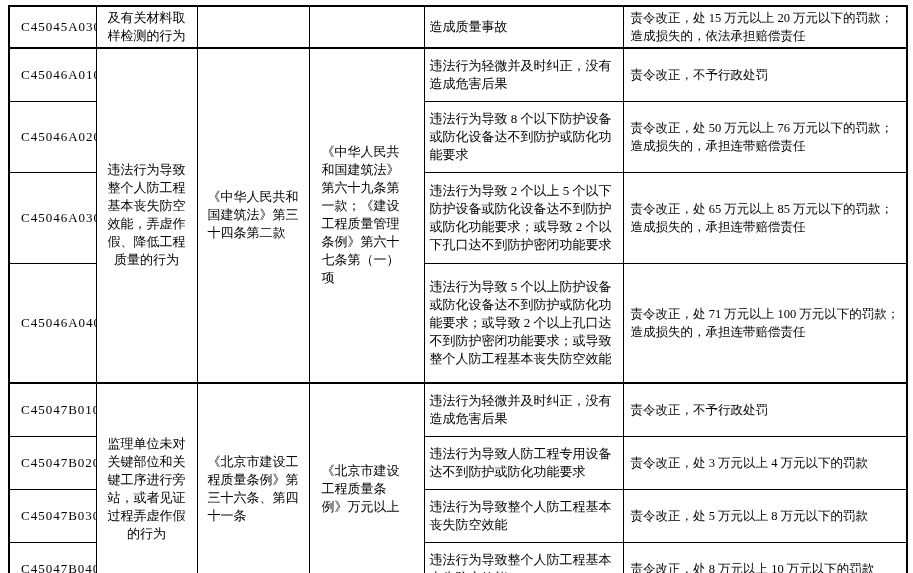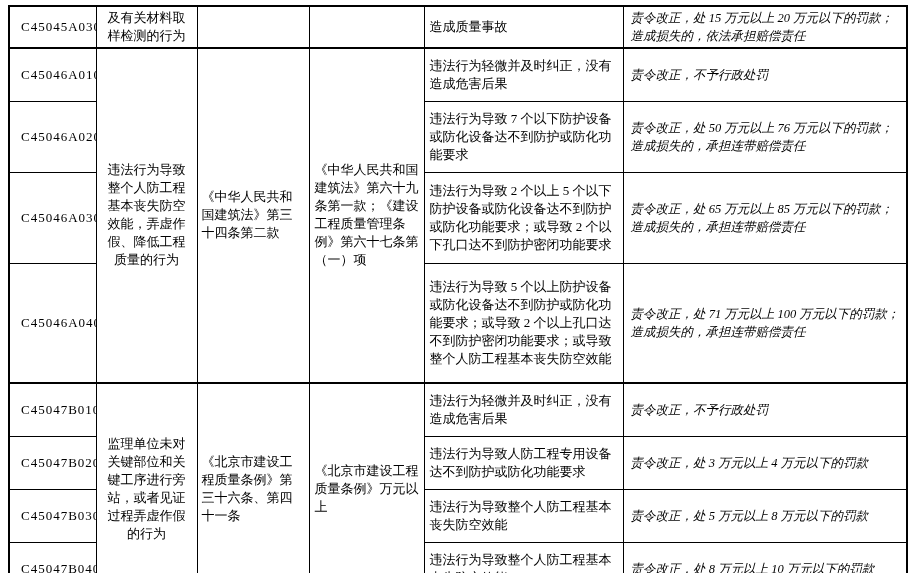--- a/index.html
+++ b/index.html
@@ -47,24 +47,24 @@
   tr.h50 { height: 50px; }
   tr.h52 { height: 52px; }
   
   td.code {
     letter-spacing: 1px;
     padding-left: 11px;
     font-size: 13px;
     white-space: nowrap;
   }
   td.behavior { padding: 2px 8px; text-align: center; }
-  td.basis1   { padding: 2px 4px; margin-left: 29px; }
-  td.basis2   { padding: 2px 5px; }
+  td.basis1   { padding: 2px 10px; margin-left: 29px; }
+  td.basis2   { padding: 2px 12px; }
   td.circ     { padding: 8px 5px; }
-  td.penalty  { font-size: 12.5px; padding: 2px 4px 2px 7px; font-style: italic; }
+  td.penalty  { font-size: 12.5px; padding: 2px 4px 2px 7px; }
 </style>
 </head>
 <body>
 
 <div class="page">
   <table class="penalty-table">
     <colgroup>
       <col style="width:87px">
       <col style="width:101px">
       <col style="width:112px">
@@ -86,21 +86,21 @@
       <tr class="h47 section-start">
         <td class="code">C45046A010</td>
         <td class="behavior" rowspan="4">违法行为导致整个人防工程基本丧失防空效能，弄虚作假、降低工程质量的行为</td>
         <td class="basis1" rowspan="4">《中华人民共和国建筑法》第三十四条第二款</td>
         <td class="basis2" rowspan="4">《中华人民共和国建筑法》第六十九条第一款；《建设工程质量管理条例》第六十七条第（一）项</td>
         <td class="circ">违法行为轻微并及时纠正，没有造成危害后果</td>
         <td class="penalty">责令改正，不予行政处罚</td>
       </tr>
       <tr class="h67">
         <td class="code">C45046A020</td>
-        <td class="circ">违法行为导致 7 个以下防护设备或防化设备达不到防护或防化功能要求</td>
+        <td class="circ">违法行为导致 8 个以下防护设备或防化设备达不到防护或防化功能要求</td>
         <td class="penalty">责令改正，处 50 万元以上 76 万元以下的罚款；造成损失的，承担连带赔偿责任</td>
       </tr>
       <tr class="h91">
         <td class="code">C45046A030</td>
         <td class="circ">违法行为导致 2 个以上 5 个以下防护设备或防化设备达不到防护或防化功能要求；或导致 2 个以下孔口达不到防护密闭功能要求</td>
         <td class="penalty">责令改正，处 65 万元以上 85 万元以下的罚款；造成损失的，承担连带赔偿责任</td>
       </tr>
       <tr class="h119">
         <td class="code">C45046A040</td>
         <td class="circ">违法行为导致 5 个以上防护设备或防化设备达不到防护或防化功能要求；或导致 2 个以上孔口达不到防护密闭功能要求；或导致整个人防工程基本丧失防空效能</td>

